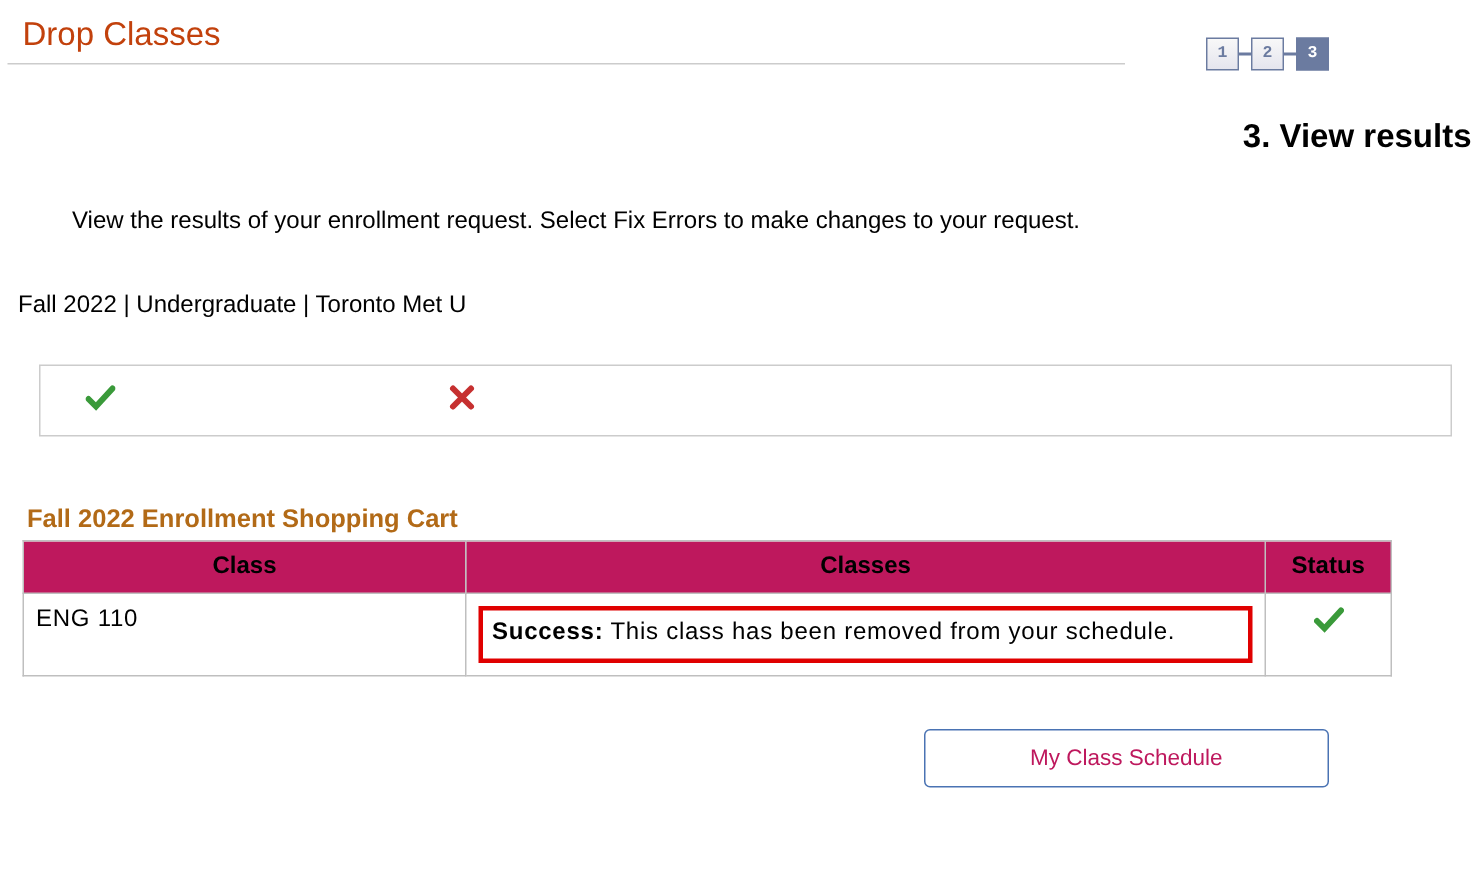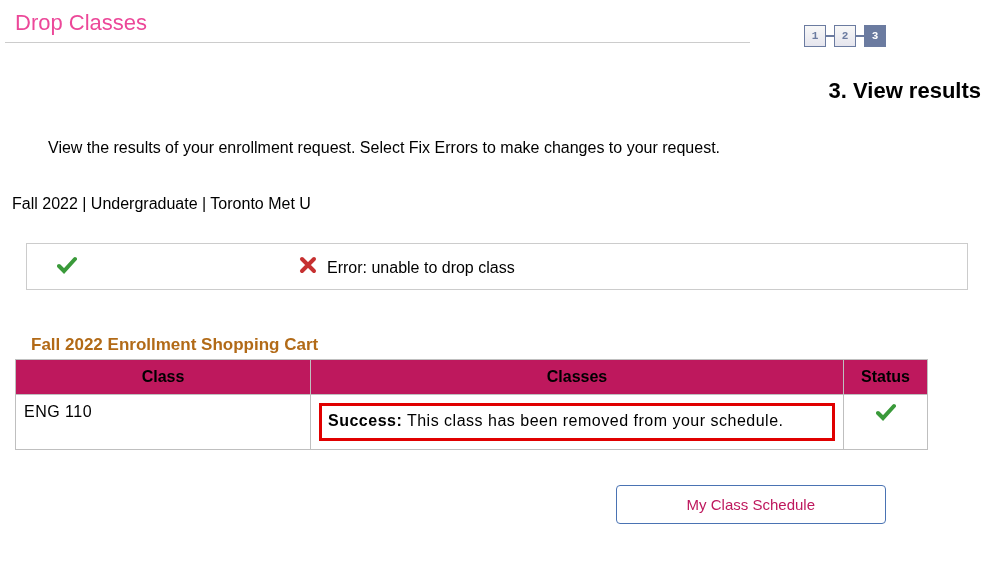--- a/index.html
+++ b/index.html
@@ -6,21 +6,21 @@
     body {
       font-family: Arial, Helvetica, sans-serif;
       font-size: 15px;
       color: #000;
       width: 981px;
       height: 581px;
       background: #fff;
       position: relative;
     }
     .page-title {
-      color: #ec4899;
+      color: #c2410c;
       font-size: 22px;
       font-weight: normal;
       padding: 10px 0 6px 10px;
       border-bottom: 1px solid #ccc;
       width: 745px;
       margin-left: 5px;
     }
     .steps {
       position: absolute;
       top: 25px;
@@ -78,21 +78,21 @@
       gap: 10px;
       font-size: 16px;
     }
     .legend-item:first-child { margin-right: 210px; }
     .check-icon { color: #3a9a3a; font-size: 20px; font-weight: bold; }
     .x-icon { color: #c63030; font-size: 20px; font-weight: bold; }
     .section-title {
       color: #b26a17;
       font-weight: bold;
       font-size: 17px;
-      padding: 45px 0 4px 31px;
+      padding: 45px 0 4px 18px;
     }
     .results-table {
       border-collapse: collapse;
       width: calc(100% - 68px);
       margin-left: 15px;
     }
     .results-table th {
       background: #be185d;
       border: 1px solid #bfbfbf;
       text-align: center;
@@ -158,21 +158,20 @@
           <path d="M2 10 L7 15 L18 3" stroke="#3a9a3a" stroke-width="4" fill="none" stroke-linecap="round"></path>
         </svg>
     </span>
   </div>
   <div class="legend-item">
     <span class="x-icon">
       <svg width="18" height="18" viewBox="0 0 18 18">
           <path d="M3 3 L15 15 M15 3 L3 15" stroke="#c63030" stroke-width="4" stroke-linecap="round"></path>
         </svg>
     </span>
-    <span>Error: unable to drop class</span>
   </div>
 </div>
 
 <h3 class="section-title">Fall 2022 Enrollment Shopping Cart</h3>
 
 <table class="results-table">
   <thead>
     <tr>
       <th>Class</th>
       <th>Classes</th>

